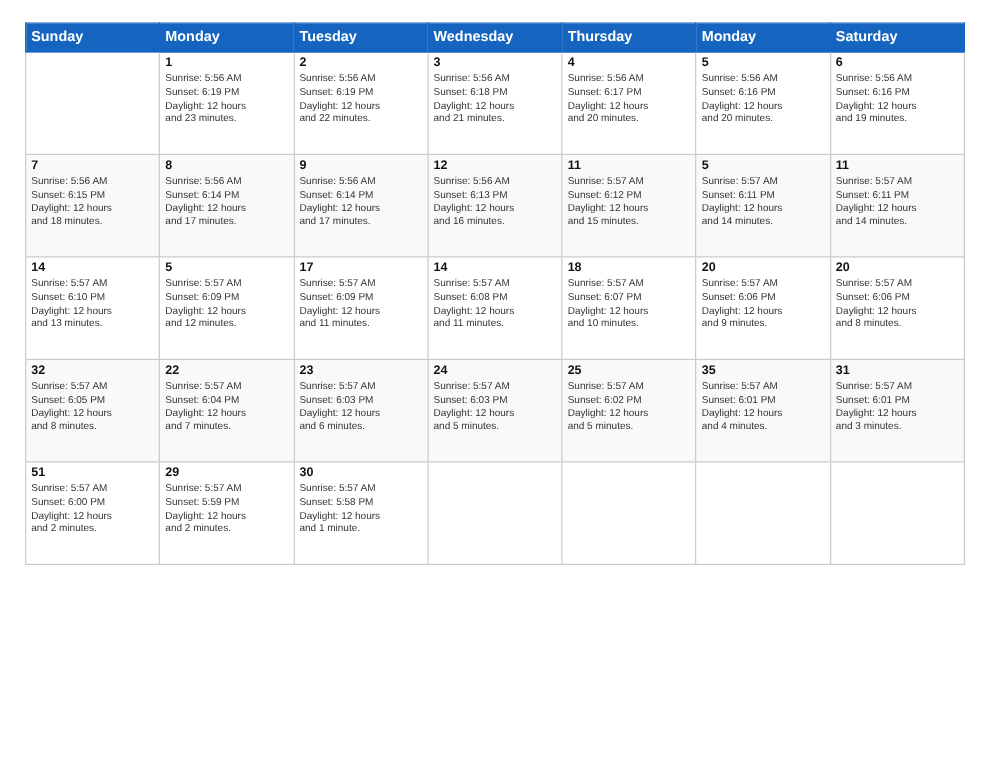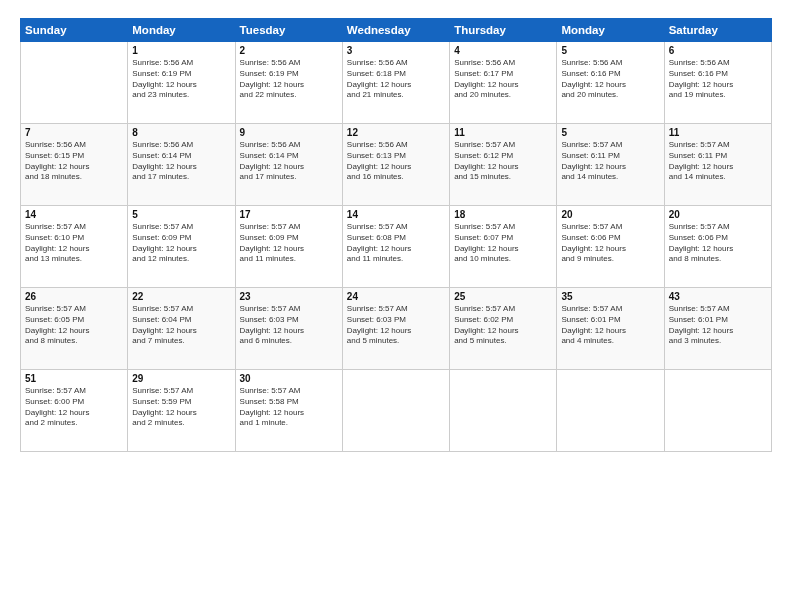--- a/index.html
+++ b/index.html
@@ -255,21 +255,21 @@
           <td>
             <span class="day-num">20</span>
             <div class="cell-info" style="white-space: pre-line;">Sunrise: 5:57 AM
 Sunset: 6:06 PM
 Daylight: 12 hours
 and 8 minutes.</div>
           </td>
         </tr>
         <tr>
           <td>
-            <span class="day-num">26</span>
+            <span class="day-num">32</span>
             <div class="cell-info" style="white-space: pre-line;">Sunrise: 5:57 AM
 Sunset: 6:05 PM
 Daylight: 12 hours
 and 8 minutes.</div>
           </td>
           <td>
             <span class="day-num">22</span>
             <div class="cell-info" style="white-space: pre-line;">Sunrise: 5:57 AM
 Sunset: 6:04 PM
 Daylight: 12 hours
@@ -297,21 +297,21 @@
 and 5 minutes.</div>
           </td>
           <td>
             <span class="day-num">35</span>
             <div class="cell-info" style="white-space: pre-line;">Sunrise: 5:57 AM
 Sunset: 6:01 PM
 Daylight: 12 hours
 and 4 minutes.</div>
           </td>
           <td>
-            <span class="day-num">43</span>
+            <span class="day-num">31</span>
             <div class="cell-info" style="white-space: pre-line;">Sunrise: 5:57 AM
 Sunset: 6:01 PM
 Daylight: 12 hours
 and 3 minutes.</div>
           </td>
         </tr>
         <tr>
           <td>
             <span class="day-num">51</span>
             <div class="cell-info" style="white-space: pre-line;">Sunrise: 5:57 AM

